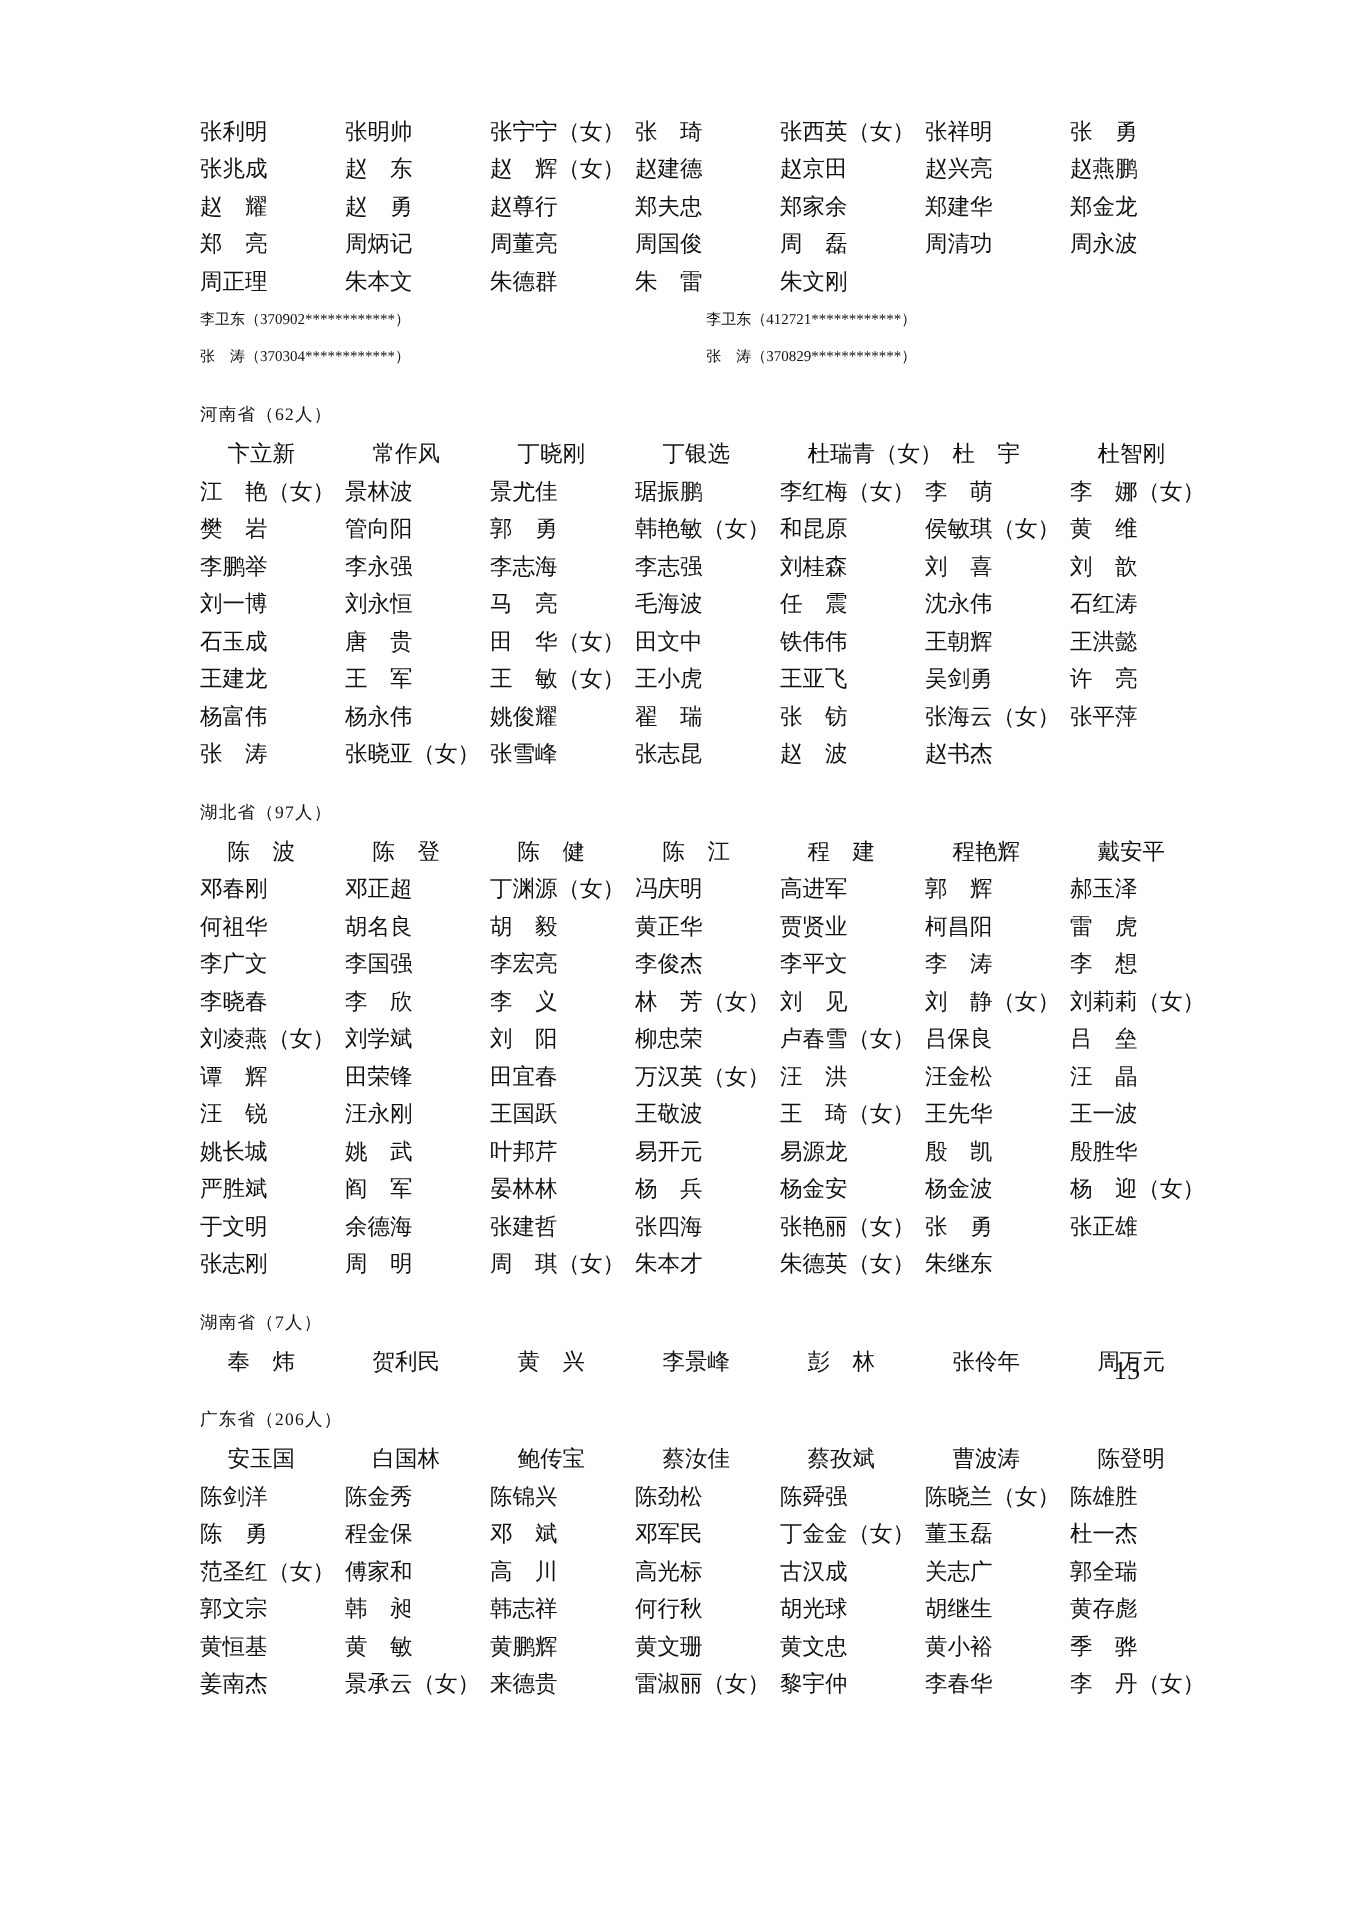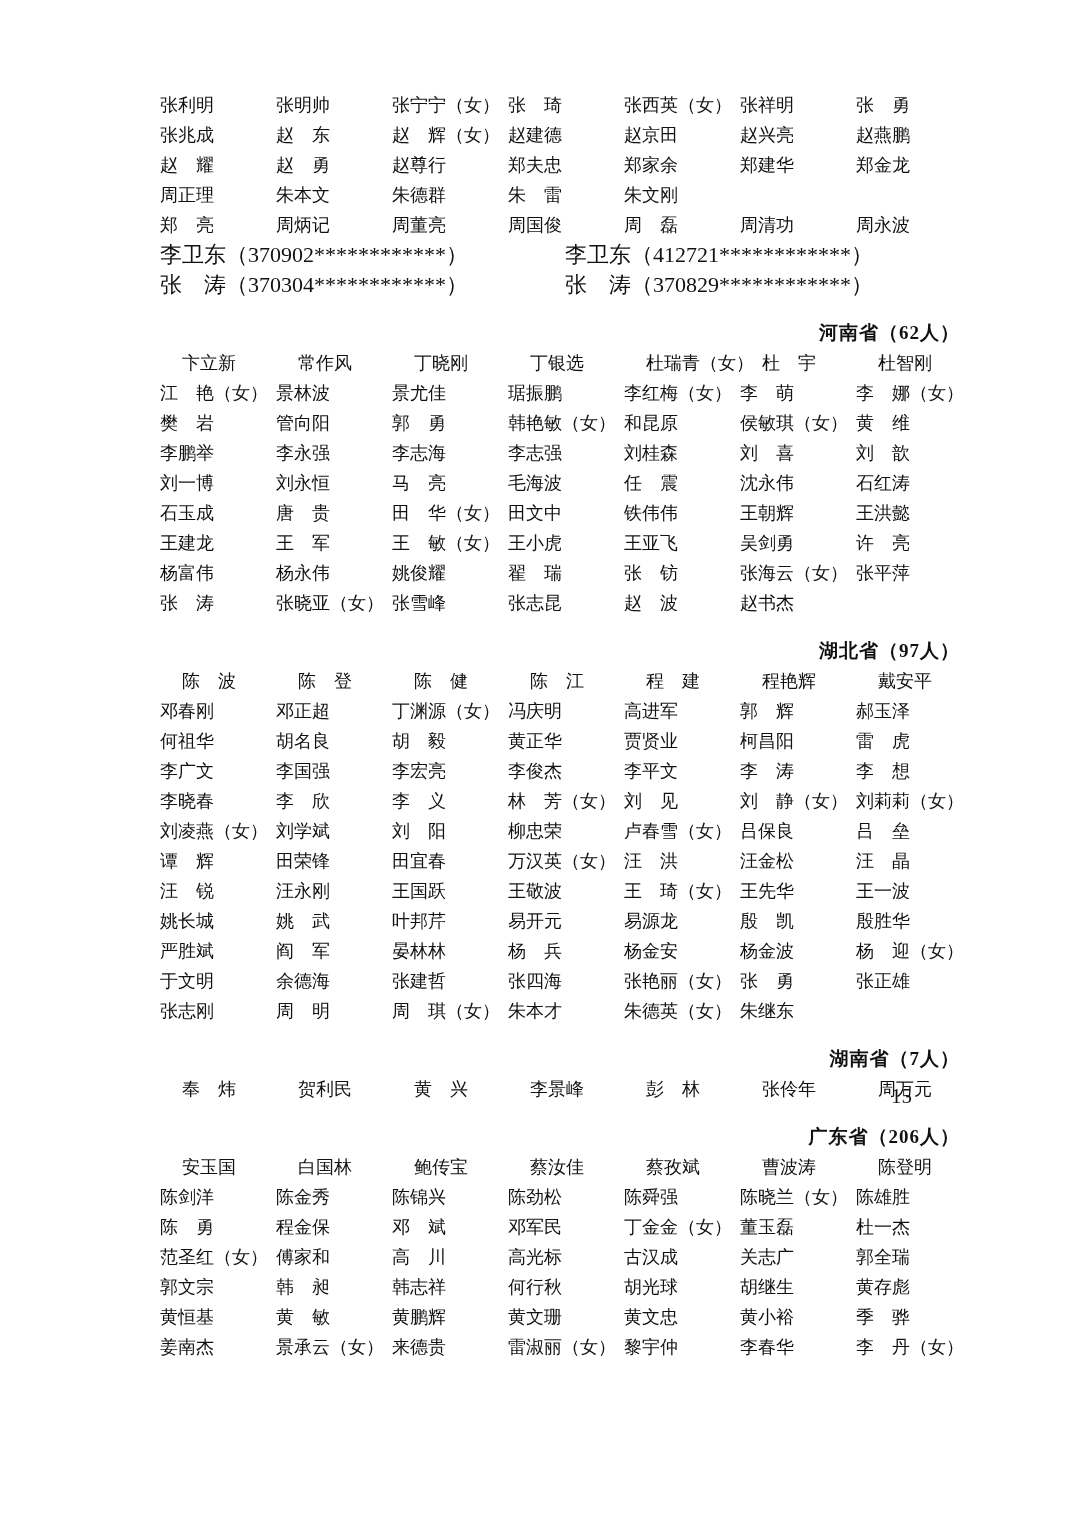--- a/index.html
+++ b/index.html
@@ -24,29 +24,29 @@
   .name-row {
     display: grid;
     grid-template-columns: repeat(6, 116px) 1fr;
     font-size: 18px;
     line-height: 30px;
     white-space: nowrap;
   }
   .id-row {
     display: grid;
     grid-template-columns: 405px 1fr;
-    font-size: 22px;
+    font-size: 12px;
     line-height: 30px;
     white-space: nowrap;
   }
   .name-cell { white-space: nowrap; overflow: visible; }
   .section-title {
-    text-align: right;
-    font-weight: bold;
-    font-size: 19px;
+    text-align: left;
+    font-weight: normal;
+    font-size: 14px;
     line-height: 30px;
     margin: 18px 0 0 0;
     letter-spacing: 1px;
   }
   .section-title + .name-row { margin-top: 0; margin-left: 22px; }
   .page-number {
     position: absolute;
     right: 168px;
     bottom: 82px;
     font-size: 21px;
@@ -80,35 +80,35 @@
         <div class="name-row">
           <span class="name-cell">赵　耀</span>
           <span class="name-cell">赵　勇</span>
           <span class="name-cell">赵尊行</span>
           <span class="name-cell">郑夫忠</span>
           <span class="name-cell">郑家余</span>
           <span class="name-cell">郑建华</span>
           <span class="name-cell">郑金龙</span>
         </div>
         <div class="name-row">
-          <span class="name-cell">周正理</span>
-          <span class="name-cell">朱本文</span>
-          <span class="name-cell">朱德群</span>
-          <span class="name-cell">朱　雷</span>
-          <span class="name-cell">朱文刚</span>
-        </div>
-        <div class="name-row">
           <span class="name-cell">郑　亮</span>
           <span class="name-cell">周炳记</span>
           <span class="name-cell">周董亮</span>
           <span class="name-cell">周国俊</span>
           <span class="name-cell">周　磊</span>
           <span class="name-cell">周清功</span>
           <span class="name-cell">周永波</span>
         </div>
+        <div class="name-row">
+          <span class="name-cell">周正理</span>
+          <span class="name-cell">朱本文</span>
+          <span class="name-cell">朱德群</span>
+          <span class="name-cell">朱　雷</span>
+          <span class="name-cell">朱文刚</span>
+        </div>
         <div class="id-row">
           <span class="name-cell">李卫东（370902************）</span>
           <span class="name-cell">李卫东（412721************）</span>
         </div>
         <div class="id-row">
           <span class="name-cell">张　涛（370304************）</span>
           <span class="name-cell">张　涛（370829************）</span>
         </div>
         <div class="section-title">河南省（62人）</div>
         <div class="name-row">

